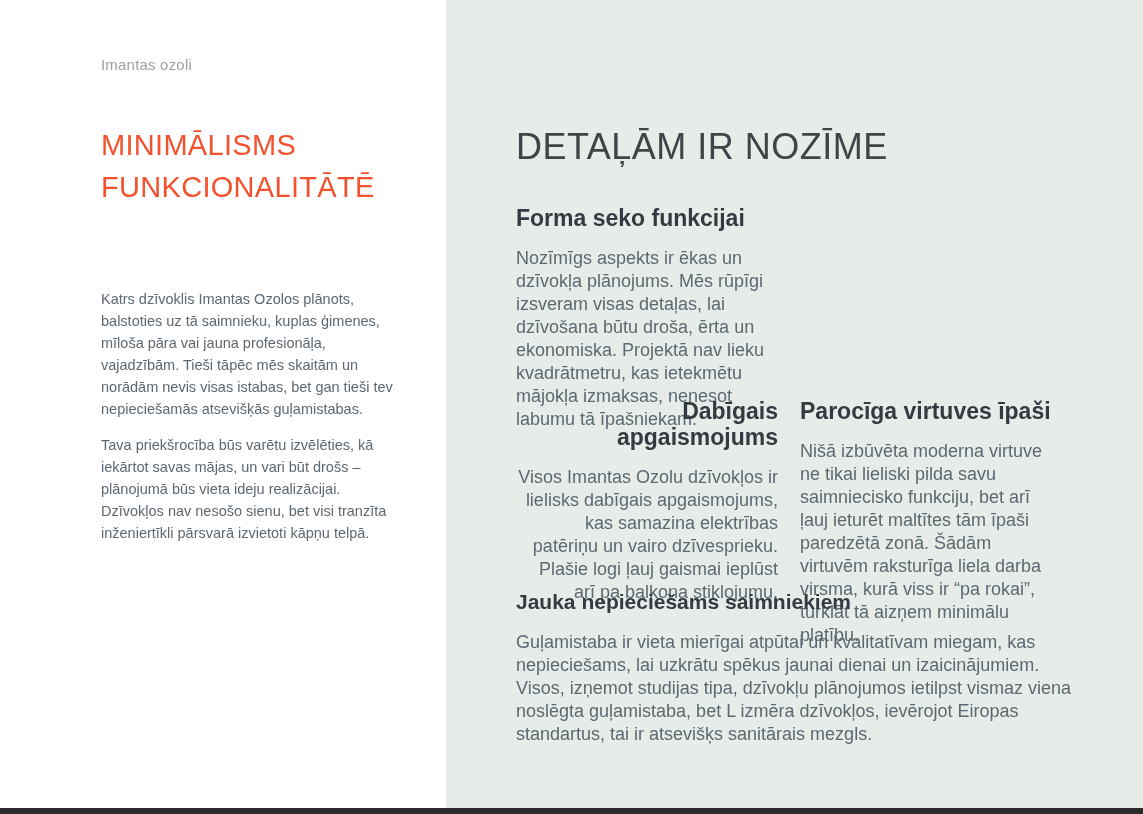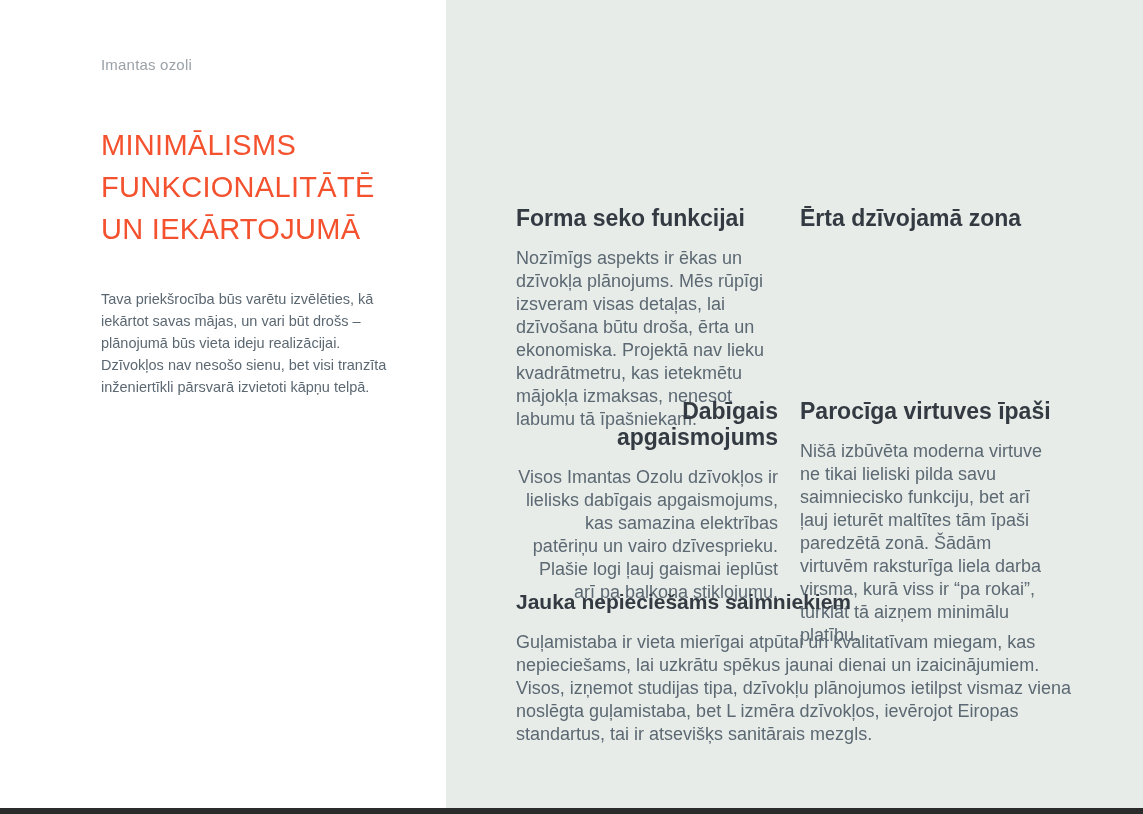--- a/index.html
+++ b/index.html
@@ -82,36 +82,36 @@
   }
 </style>
 </head>
 <body>
 
 <div class="panel left-panel">
   <div class="brand">Imantas ozoli</div>
   <h1 class="main-heading">
     <div>MINIMĀLISMS</div>
     <div>FUNKCIONALITĀTĒ</div>
-    <div>UN IEKĀRTOJUMĀ</div>
   </h1>
   <div class="left-paragraphs">
+    <p>Katrs dzīvoklis Imantas Ozolos plānots, balstoties uz tā saimnieku, kuplas ģimenes, mīloša pāra vai jauna profesionāļa, vajadzībām. Tieši tāpēc mēs skaitām un norādām nevis visas istabas, bet gan tieši tev nepieciešamās atsevišķās guļamistabas.</p>
     <p>Tava priekšrocība būs varētu izvēlēties, kā iekārtot savas mājas, un vari būt drošs – plānojumā būs vieta ideju realizācijai. Dzīvokļos nav nesošo sienu, bet visi tranzīta inženiertīkli pārsvarā izvietoti kāpņu telpā.</p>
   </div>
 </div>
 
 <div class="panel right-panel">
+  <h2 class="right-title">DETAĻĀM IR NOZĪME</h2>
 
   <div class="section sec-col1-row1">
     <h3>Forma seko funkcijai</h3>
     <p>Nozīmīgs aspekts ir ēkas un dzīvokļa plānojums. Mēs rūpīgi izsveram visas detaļas, lai dzīvošana būtu droša, ērta un ekonomiska. Projektā nav lieku kvadrātmetru, kas ietekmētu mājokļa izmaksas, nenesot labumu tā īpašniekam.</p>
   </div>
 
   <div class="section sec-col2-row1">
-    <h3>Ērta dzīvojamā zona</h3>
   </div>
 
   <div class="section sec-col1-row2">
     <h3>Dabīgais apgaismojums</h3>
     <p>Visos Imantas Ozolu dzīvokļos ir lielisks dabīgais apgaismojums, kas samazina elektrības patēriņu un vairo dzīvesprieku. Plašie logi ļauj gaismai ieplūst arī pa balkona stiklojumu.</p>
   </div>
 
   <div class="section sec-col2-row2">
     <h3>Parocīga virtuves īpaši</h3>
     <p>Nišā izbūvēta moderna virtuve ne tikai lieliski pilda savu saimniecisko funkciju, bet arī ļauj ieturēt maltītes tām īpaši paredzētā zonā. Šādām virtuvēm raksturīga liela darba virsma, kurā viss ir “pa rokai”, turklāt tā aizņem minimālu platību.</p>

